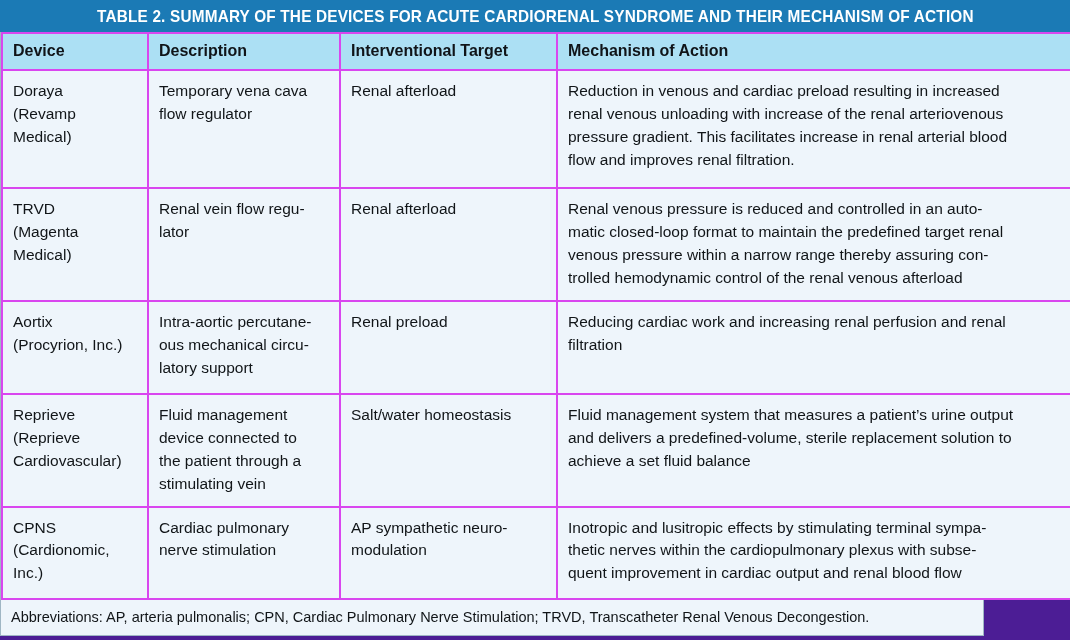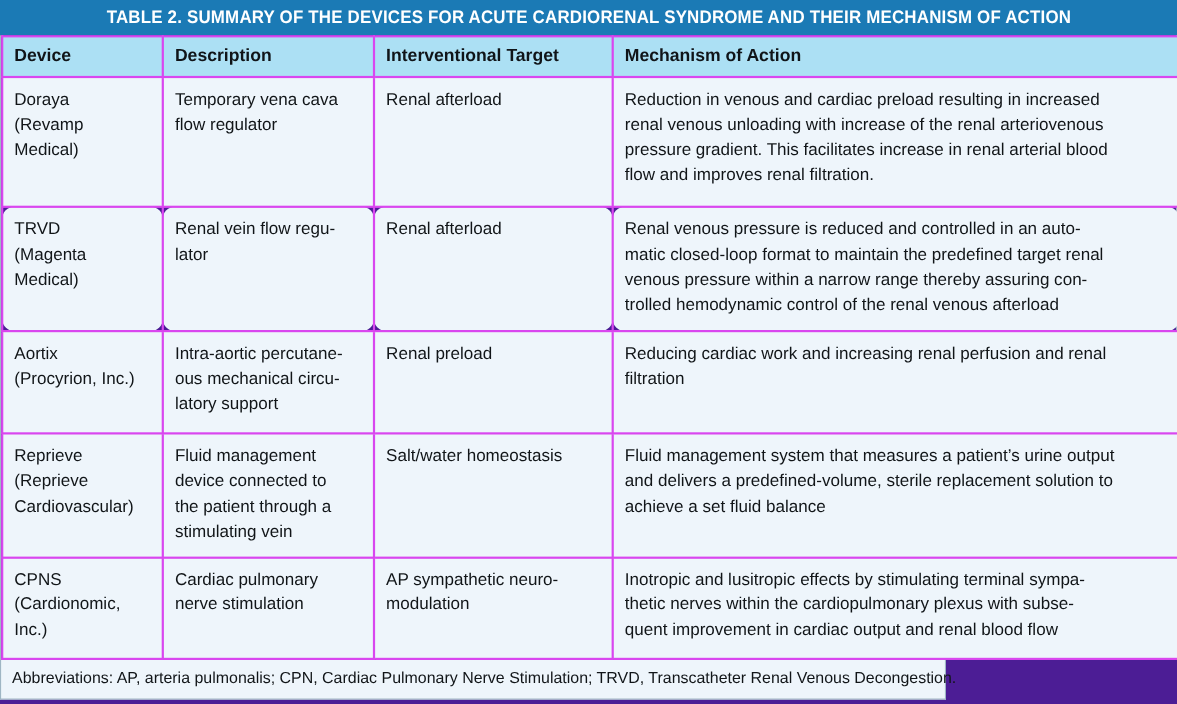--- a/index.html
+++ b/index.html
@@ -74,36 +74,36 @@
     white-space: nowrap;
   }
   tbody td {
     background: #eef5fb;
     color: #111518;
     font-size: 15.5px;
     line-height: 1.48;
     padding: 9px 10px 10px 10px;
   }
   tbody tr.r1 td { height: 118px; margin-left: 28px; }
-  tbody tr.r2 td { height: 105px; border-radius: 11px; }
+  tbody tr.r2 td { height: 105px; }
   tbody tr.r3 td { height: 93px;  }
   tbody tr.r4 td { height: 107px; }
   tbody tr.r5 td { height: 92px;  }
 
   td.cell-mech { padding-right: 12px; }
 
   .cell-line { display: block; }
 
   
   .footer-note {
     background: #eef5fb;
     border: 1px solid #9fb6c4;
     border-top: none;
     box-sizing: border-box;
-    width: 860px;
+    width: 984px;
     height: 36px;
     display: flex;
     align-items: center;
     padding: 0 10px;
     font-size: 14.5px;
     color: #111518;
     white-space: nowrap;
   }
 </style>
 </head>

